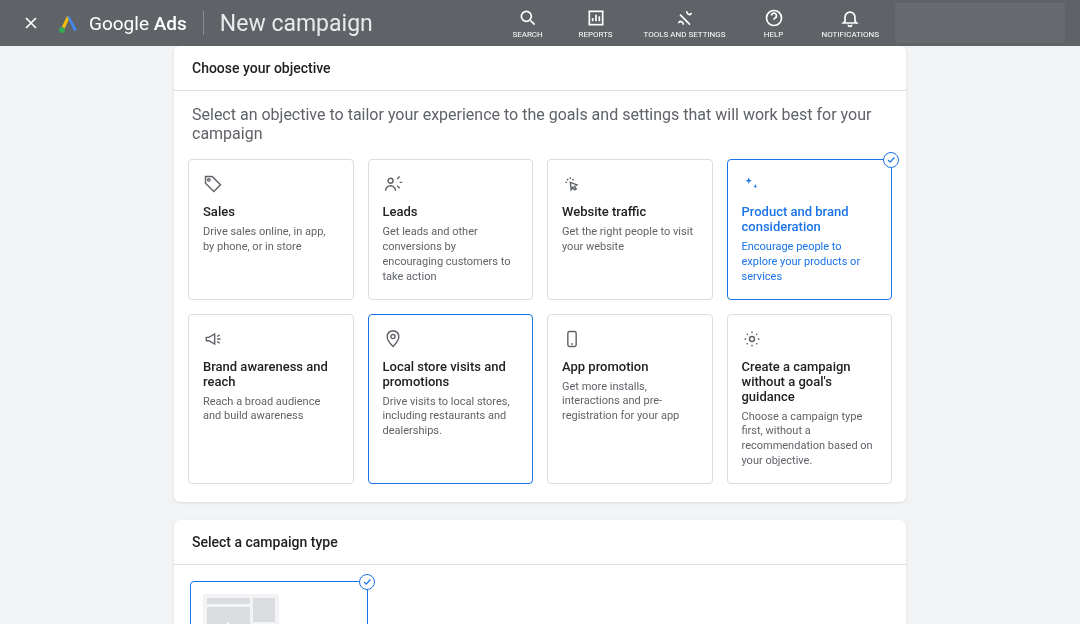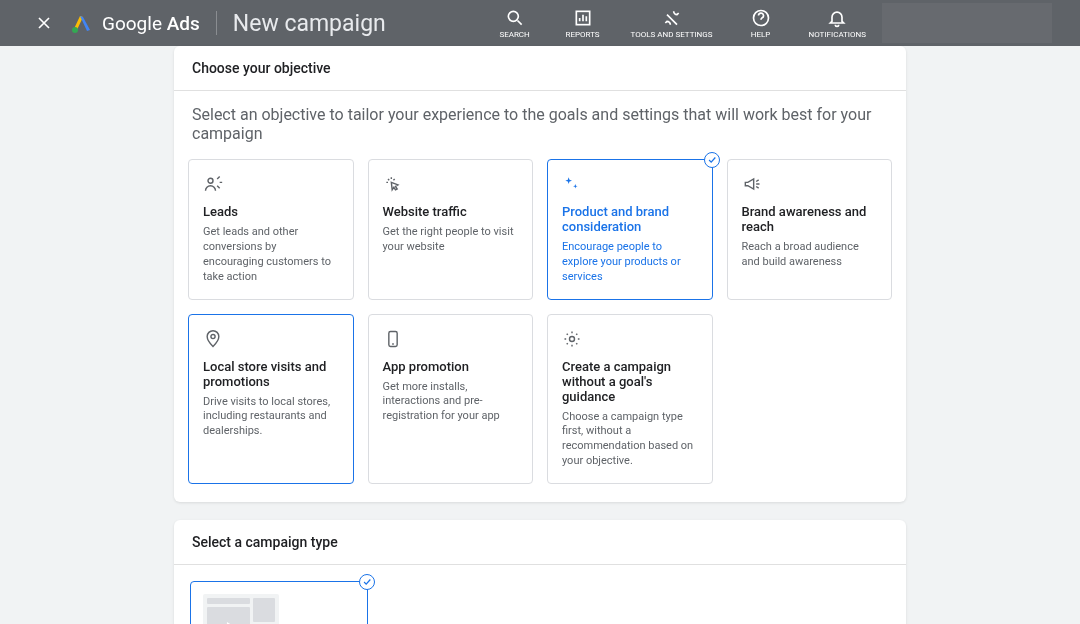--- a/index.html
+++ b/index.html
@@ -7,21 +7,21 @@
       font-family: 'Google Sans', Roboto, Arial, sans-serif;
       background: #f1f3f4;
       font-size: 13px;
       color: #3c4043;
     }
     .header {
       background: #5f6368;
       height: 46px;
       display: flex;
       align-items: center;
-      padding: 0 28px;
+      padding: 0 15px;
       color: #fff;
     }
     .close-btn {
       background: none;
       border: none;
       color: #fff;
       cursor: pointer;
       padding: 6px;
       display: flex;
       align-items: center;
@@ -276,20 +276,30 @@
     </div>
   </div>
   <div class="header-right-blank"></div>
 </div>
 
 <div class="panel first">
   <div class="panel-header">Choose your objective</div>
   <div class="panel-sub">Select an objective to tailor your experience to the goals and settings that will work best for your campaign</div>
   <div class="card-grid">
 
+    <div class="obj-card">
+      <div class="icon-slot">
+        <svg viewBox="0 0 24 24" fill="none" stroke="currentColor" stroke-width="1.7">
+            <path d="M3 3 h8 l10 10 -8 8 -10 -10 Z"></path>
+            <circle cx="7" cy="7" r="1.5"></circle>
+          </svg>
+      </div>
+      <div class="obj-title">Sales</div>
+      <div class="obj-desc">Drive sales online, in app, by phone, or in store</div>
+    </div>
 
     <div class="obj-card">
       <div class="icon-slot">
         <svg viewBox="0 0 24 24" fill="none" stroke="currentColor" stroke-width="1.7">
             <circle cx="9" cy="8" r="3"></circle>
             <path d="M3 20 a6 6 0 0 1 12 0"></path>
             <path d="M17 6 l3 -3 M20 10 h3 M17 14 l3 3"></path>
           </svg>
       </div>
       <div class="obj-title">Leads</div>

